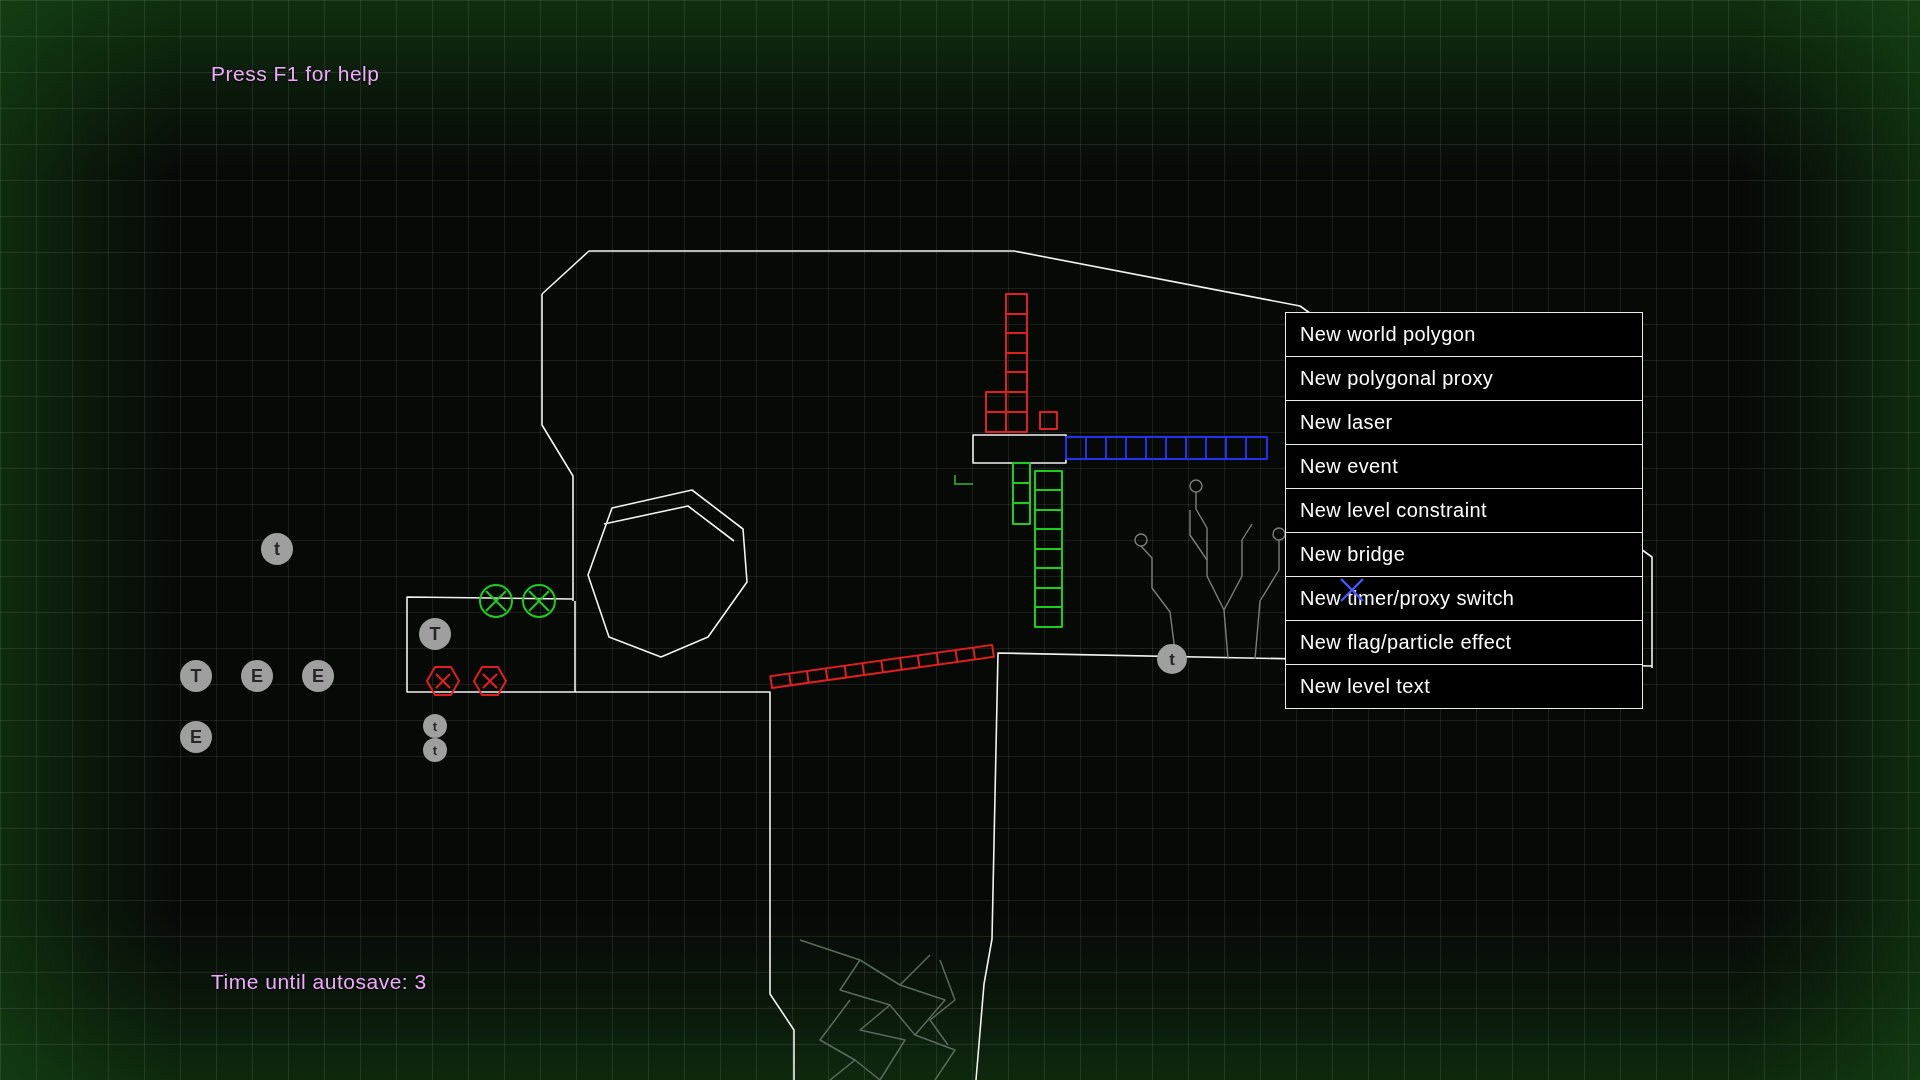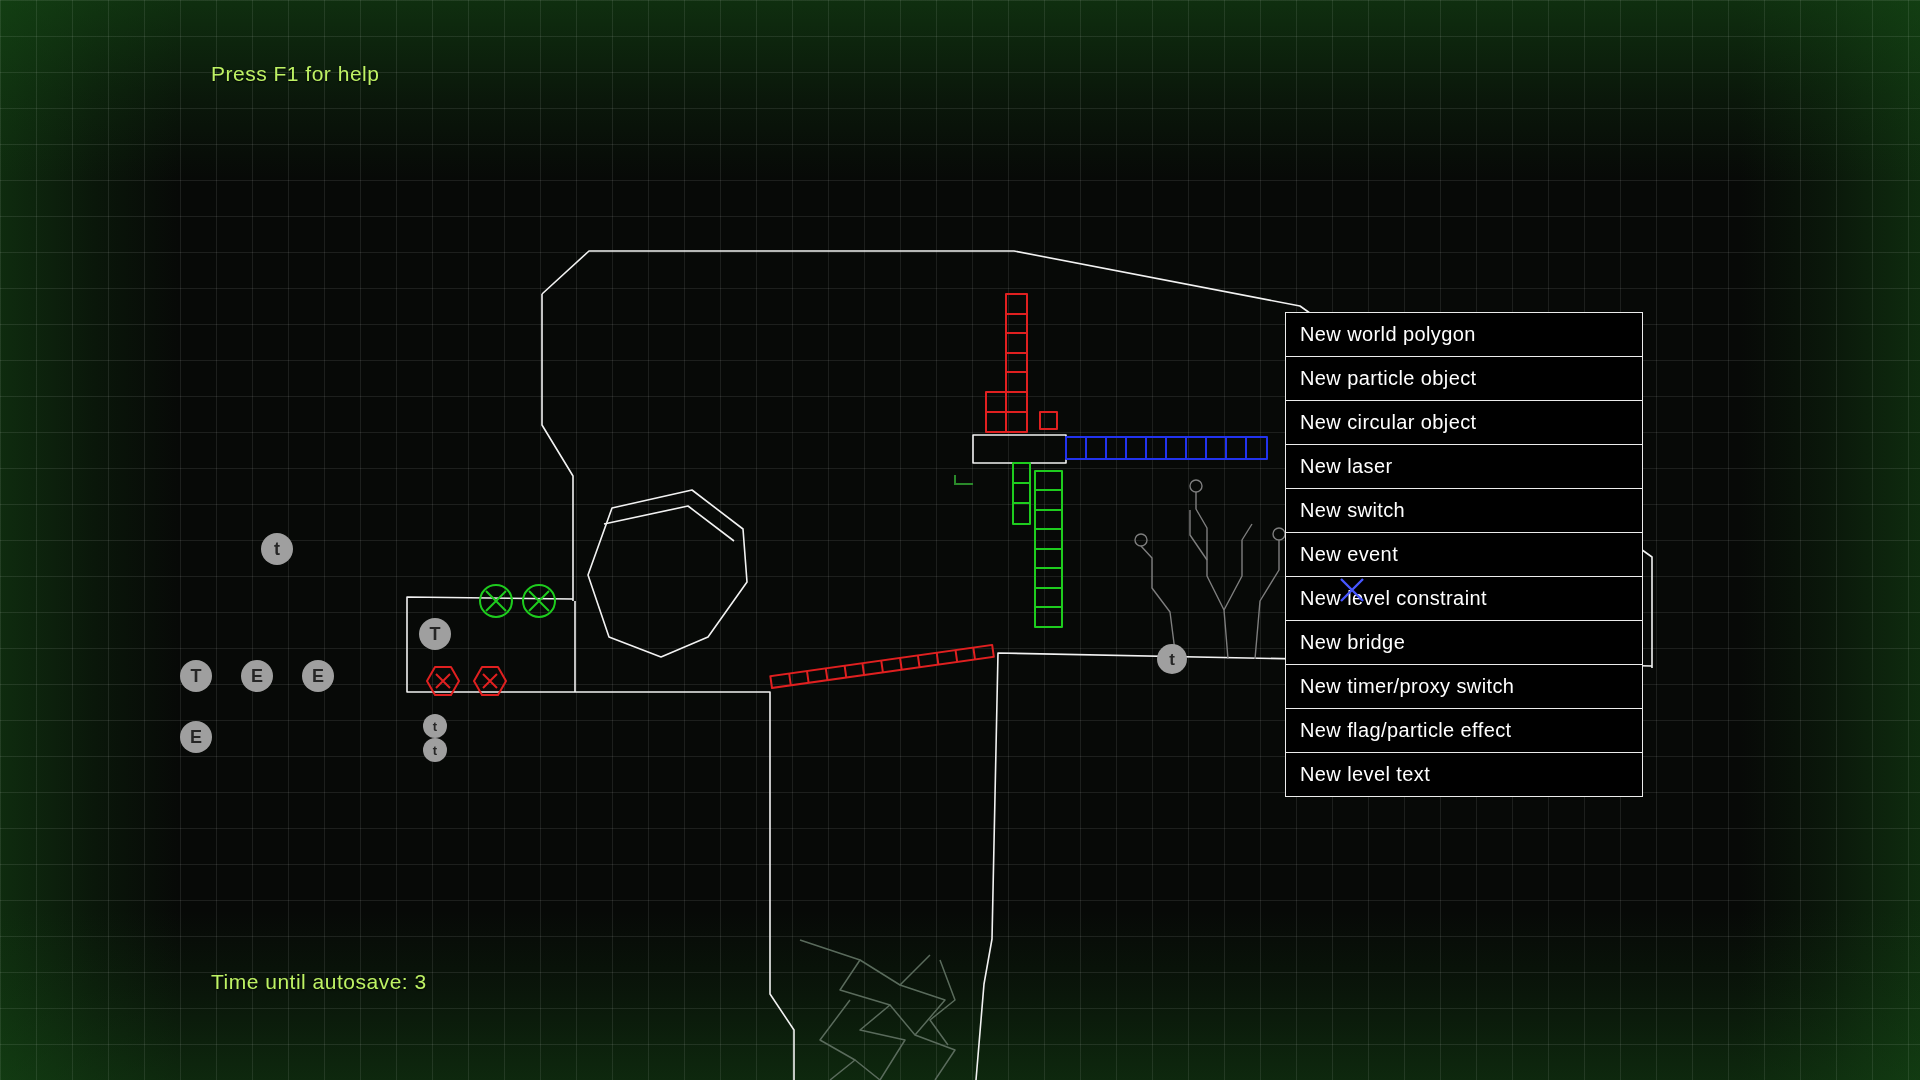--- a/index.html
+++ b/index.html
@@ -29,21 +29,21 @@
   svg.level{position:absolute;left:0;top:0;}
   .st-white{stroke:#f2f2f2;stroke-width:1.6;fill:none;stroke-linejoin:round;}
   .st-red{stroke:#e02020;stroke-width:2;fill:none;stroke-linejoin:round;}
   .st-green{stroke:#1ecc1e;stroke-width:2;fill:none;stroke-linejoin:round;}
   .st-blue{stroke:#2233ee;stroke-width:2;fill:none;stroke-linejoin:round;}
   .st-gray{stroke:#7e7e7e;stroke-width:1.4;fill:none;stroke-linejoin:round;}
   .st-debris{stroke:#5a6b5c;stroke-width:1.5;fill:none;stroke-linejoin:round;}
   .st-dgreen{stroke:#2a8a2a;stroke-width:2;fill:none;}
 
   .hud-text{
-    position:absolute;color:#bef264;font-size:21px;letter-spacing:0.5px;
+    position:absolute;color:#f0abfc;font-size:21px;letter-spacing:0.5px;
     text-shadow:0 1px 2px rgba(0,0,0,0.8);white-space:nowrap;
   }
   #help-text{left:211px;top:62px;}
   #autosave-text{left:211px;top:970px;}
 
   .marker-layer{position:absolute;inset:0;}
   .marker{
     position:absolute;transform:translate(-50%,-50%);
     background:#9f9f9f;color:#262626;border-radius:50%;
     display:flex;align-items:center;justify-content:center;
@@ -162,24 +162,22 @@
       <div class="marker" style="left: 435px; top: 726px; width: 24px; height: 24px; font-size: 13px;">t</div>
       <div class="marker" style="left: 435px; top: 750px; width: 24px; height: 24px; font-size: 13px;">t</div>
       <div class="marker" style="left: 1172px; top: 659px; width: 30px; height: 30px; font-size: 17px;">t</div>
     </div>
 
   <div id="help-text" class="hud-text">Press F1 for help</div>
   <div id="autosave-text" class="hud-text">Time until autosave: 3</div>
 
   <div class="context-menu">
       <div class="menu-item">New world polygon</div>
-      <div class="menu-item">New particle object</div>
-      <div class="menu-item">New circular object</div>
+      <div class="menu-item">New polygonal proxy</div>
       <div class="menu-item">New laser</div>
-      <div class="menu-item">New switch</div>
       <div class="menu-item">New event</div>
       <div class="menu-item">New level constraint</div>
       <div class="menu-item">New bridge</div>
       <div class="menu-item">New timer/proxy switch</div>
       <div class="menu-item">New flag/particle effect</div>
       <div class="menu-item">New level text</div>
     </div>
 
   <svg class="cursor-cross" width="26" height="26" viewBox="0 0 26 26">
     <path d="M2,2 L24,24 M24,2 L2,24" stroke="#4857ff" stroke-width="2.4" fill="none"></path>

